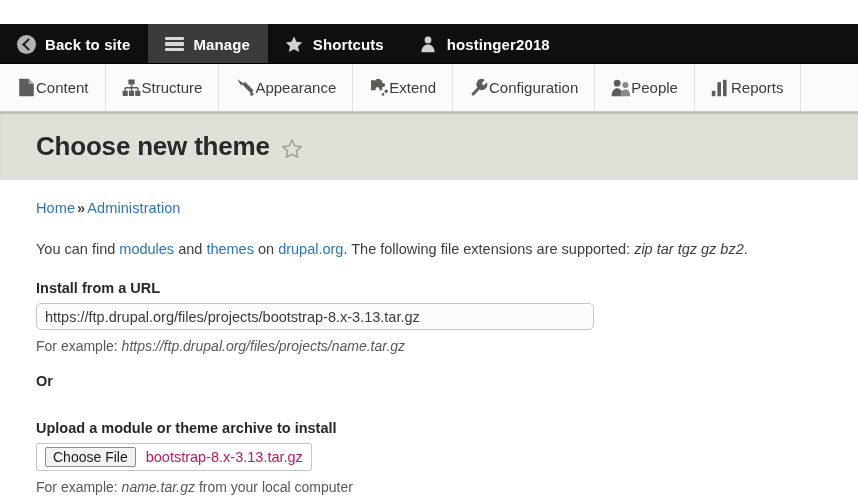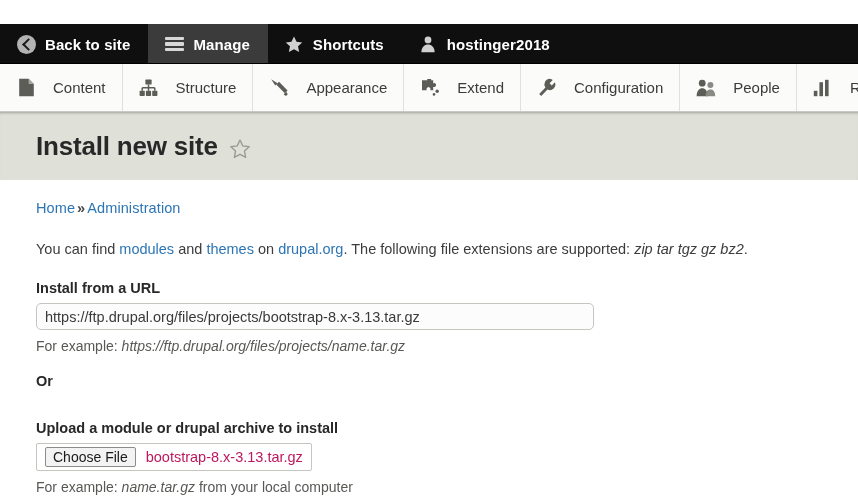--- a/index.html
+++ b/index.html
@@ -85,21 +85,21 @@
     height: 48px;
     background: #fbfbfa;
     display: flex;
     align-items: stretch;
     border-bottom: 1px solid #c9c9c4;
     box-shadow: 0 1px 0 rgba(0,0,0,0.04);
   }
   .tray-item {
     display: flex;
     align-items: center;
-    gap: 17px;
+    gap: 0;
     padding: 0 16px;
     color: #3b3b38;
     font-size: 15px;
     cursor: pointer;
     border-right: 1px solid #e0e0dc;
     white-space: nowrap;
   }
   .tray-item:first-child { border-left: none; }
   .tray-item:last-child { border-right: 1px solid #e0e0dc; }
   .tray-icon {
@@ -359,21 +359,21 @@
         <rect x="12.0" y="0.8" width="3.6" height="16.4" fill="#5d5d58"></rect>
       </svg>
     </span>
     <span>Reports</span>
   </div>
 
 </div>
 
 <div class="title-band">
   <h1 class="page-title">
-    <span>Install new site</span>
+    <span>Choose new theme</span>
     <span class="star-outline">
       <svg width="22" height="22" viewBox="0 0 24 24" aria-hidden="true">
         <polygon points="12,2.2 15.0,8.6 22.0,9.5 16.9,14.3 18.2,21.2 12,17.8 5.8,21.2 7.1,14.3 2.0,9.5 9.0,8.6" fill="none" stroke="#9b9b92" stroke-width="1.5" stroke-linejoin="round"></polygon>
       </svg>
     </span>
   </h1>
 </div>
 
 <div class="content">
 
@@ -382,21 +382,21 @@
   </div>
 
   <p class="intro"><span>You can find </span><a>modules</a><span> and </span><a>themes</a><span> on </span><a>drupal.org</a><span>. The following file extensions are supported: </span><span class="exts">zip tar tgz gz bz2</span><span>.</span></p>
 
   <div class="field-label">Install from a URL</div>
   <input class="url-input" type="text" value="https://ftp.drupal.org/files/projects/bootstrap-8.x-3.13.tar.gz" style="">
   <div class="desc"><span>For example: </span><em>https://ftp.drupal.org/files/projects/name.tar.gz</em></div>
 
   <div class="or-label">Or</div>
 
-  <div class="field-label">Upload a module or drupal archive to install</div>
+  <div class="field-label">Upload a module or theme archive to install</div>
   <div class="file-wrap">
     <button class="choose-btn" type="button">Choose File</button>
     <span class="file-name">bootstrap-8.x-3.13.tar.gz</span>
   </div>
   <div class="desc"><span>For example: </span><em>name.tar.gz</em><span> from your local computer</span></div>
 
   <button class="install-btn" type="button">Install</button>
 
 </div>
 

